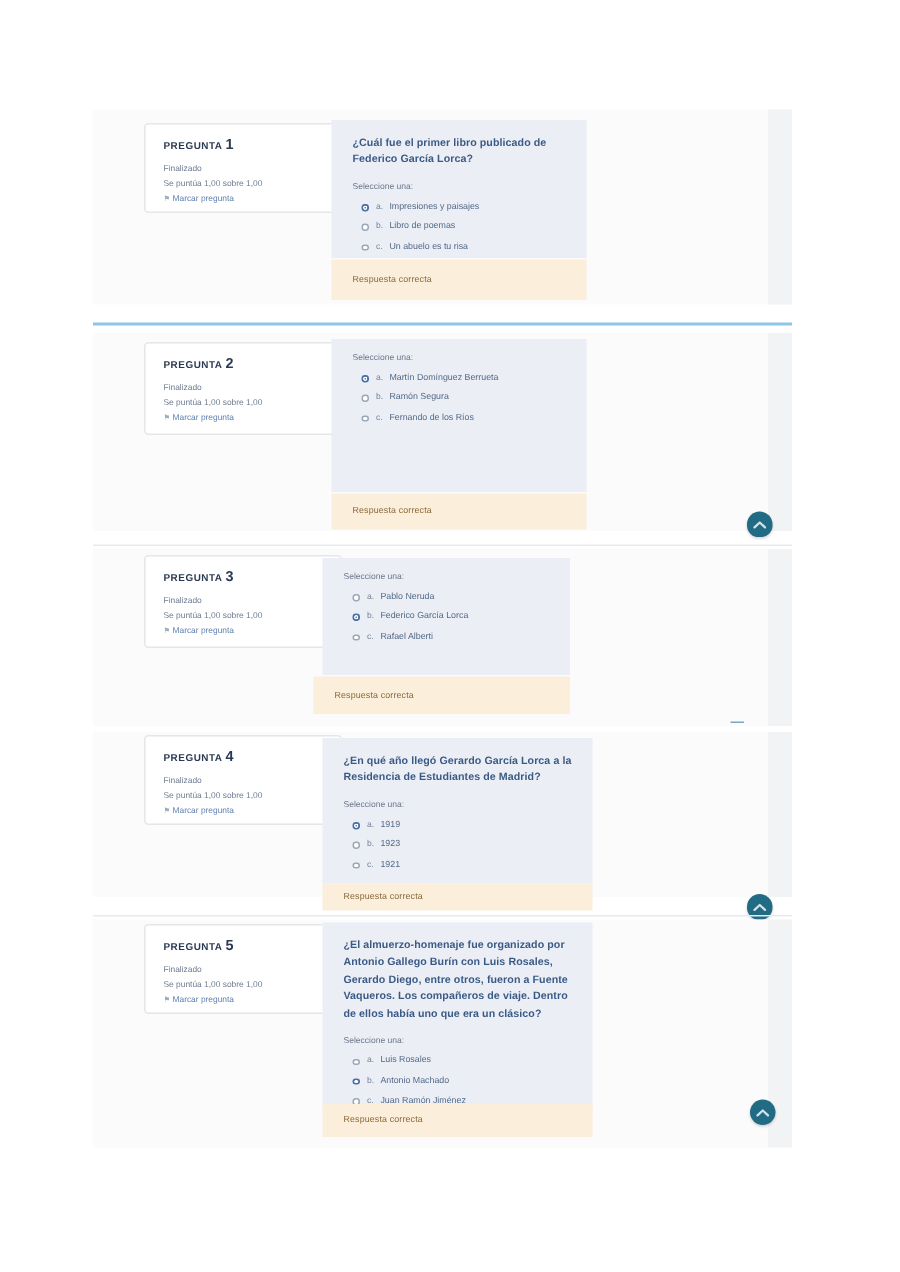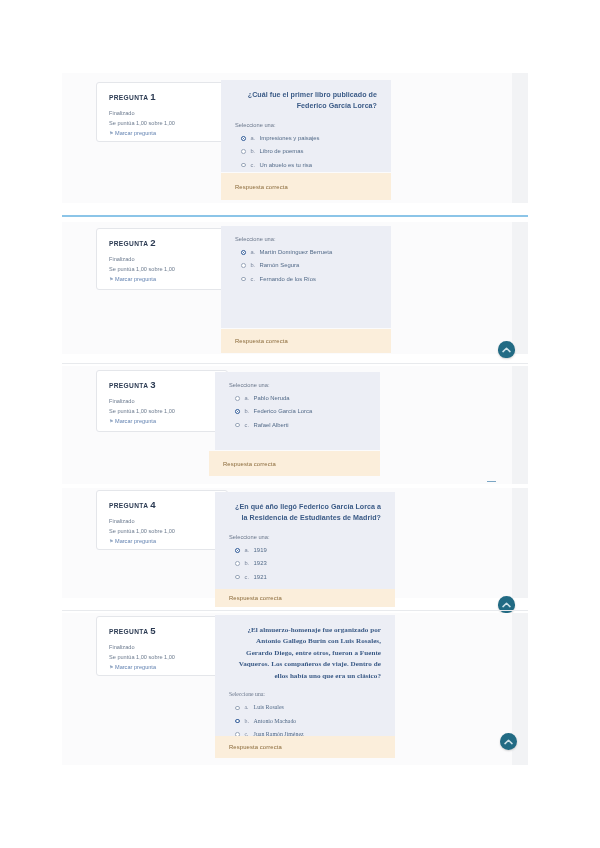--- a/index.html
+++ b/index.html
@@ -88,21 +88,20 @@
     box-sizing: border-box;
     padding: 10px 14px 10px 14px;
   }
   .qtext {
     color: #3a5a86;
     font-size: 7.1px;
     font-weight: bold;
     line-height: 1.62;
     margin: 0 0 9px 0;
     letter-spacing: 0.05px;
-    text-align: right;
   }
   .prompt {
     color: #5d6b80;
     font-size: 5.7px;
     line-height: 1.4;
     margin: 0 0 5px 0;
     opacity: 0.9;
   }
   .opt {
     display: flex;
@@ -331,21 +330,21 @@
     <div class="infocard" style="left:96px;top:490px;width:132px;height:60px;">
       <p class="q-label">
         <span>PREGUNTA</span> <span class="qnum">4</span>
       </p>
       <p class="meta">Finalizado</p>
       <p class="meta">Se puntúa 1,00 sobre 1,00</p>
       <p class="meta flag"><span class="flagicon">⚑</span><span>Marcar pregunta</span></p>
     </div>
 
     <div class="qcard" style="left:215px;top:492px;width:180px;height:97px;">
-      <p class="qtext">¿En qué año llegó Federico García Lorca a la Residencia de Estudiantes de Madrid?</p>
+      <p class="qtext">¿En qué año llegó Gerardo García Lorca a la Residencia de Estudiantes de Madrid?</p>
       <p class="prompt">Seleccione una:</p>
       <div class="opt">
         <span class="radio checked"></span>
         <span class="opt-letter">a.</span>
         <span class="opt-text">1919</span>
       </div>
       <div class="opt">
         <span class="radio"></span>
         <span class="opt-letter">b.</span>
         <span class="opt-text">1923</span>
@@ -377,21 +376,21 @@
 
     <div class="infocard" style="left:96px;top:616px;width:132px;height:60px;">
       <p class="q-label">
         <span>PREGUNTA</span> <span class="qnum">5</span>
       </p>
       <p class="meta">Finalizado</p>
       <p class="meta">Se puntúa 1,00 sobre 1,00</p>
       <p class="meta flag"><span class="flagicon">⚑</span><span>Marcar pregunta</span></p>
     </div>
 
-    <div class="qcard" style="left:215px;top:615px;width:180px;height:125px;font-family:Liberation Serif, serif;">
+    <div class="qcard" style="left:215px;top:615px;width:180px;height:125px;">
       <p class="qtext">¿El almuerzo-homenaje fue organizado por Antonio Gallego Burín con Luis Rosales, Gerardo Diego, entre otros, fueron a Fuente Vaqueros. Los compañeros de viaje. Dentro de ellos había uno que era un clásico?</p>
       <p class="prompt">Seleccione una:</p>
       <div class="opt">
         <span class="radio"></span>
         <span class="opt-letter">a.</span>
         <span class="opt-text">Luis Rosales</span>
       </div>
       <div class="opt">
         <span class="radio checked"></span>
         <span class="opt-letter">b.</span>

